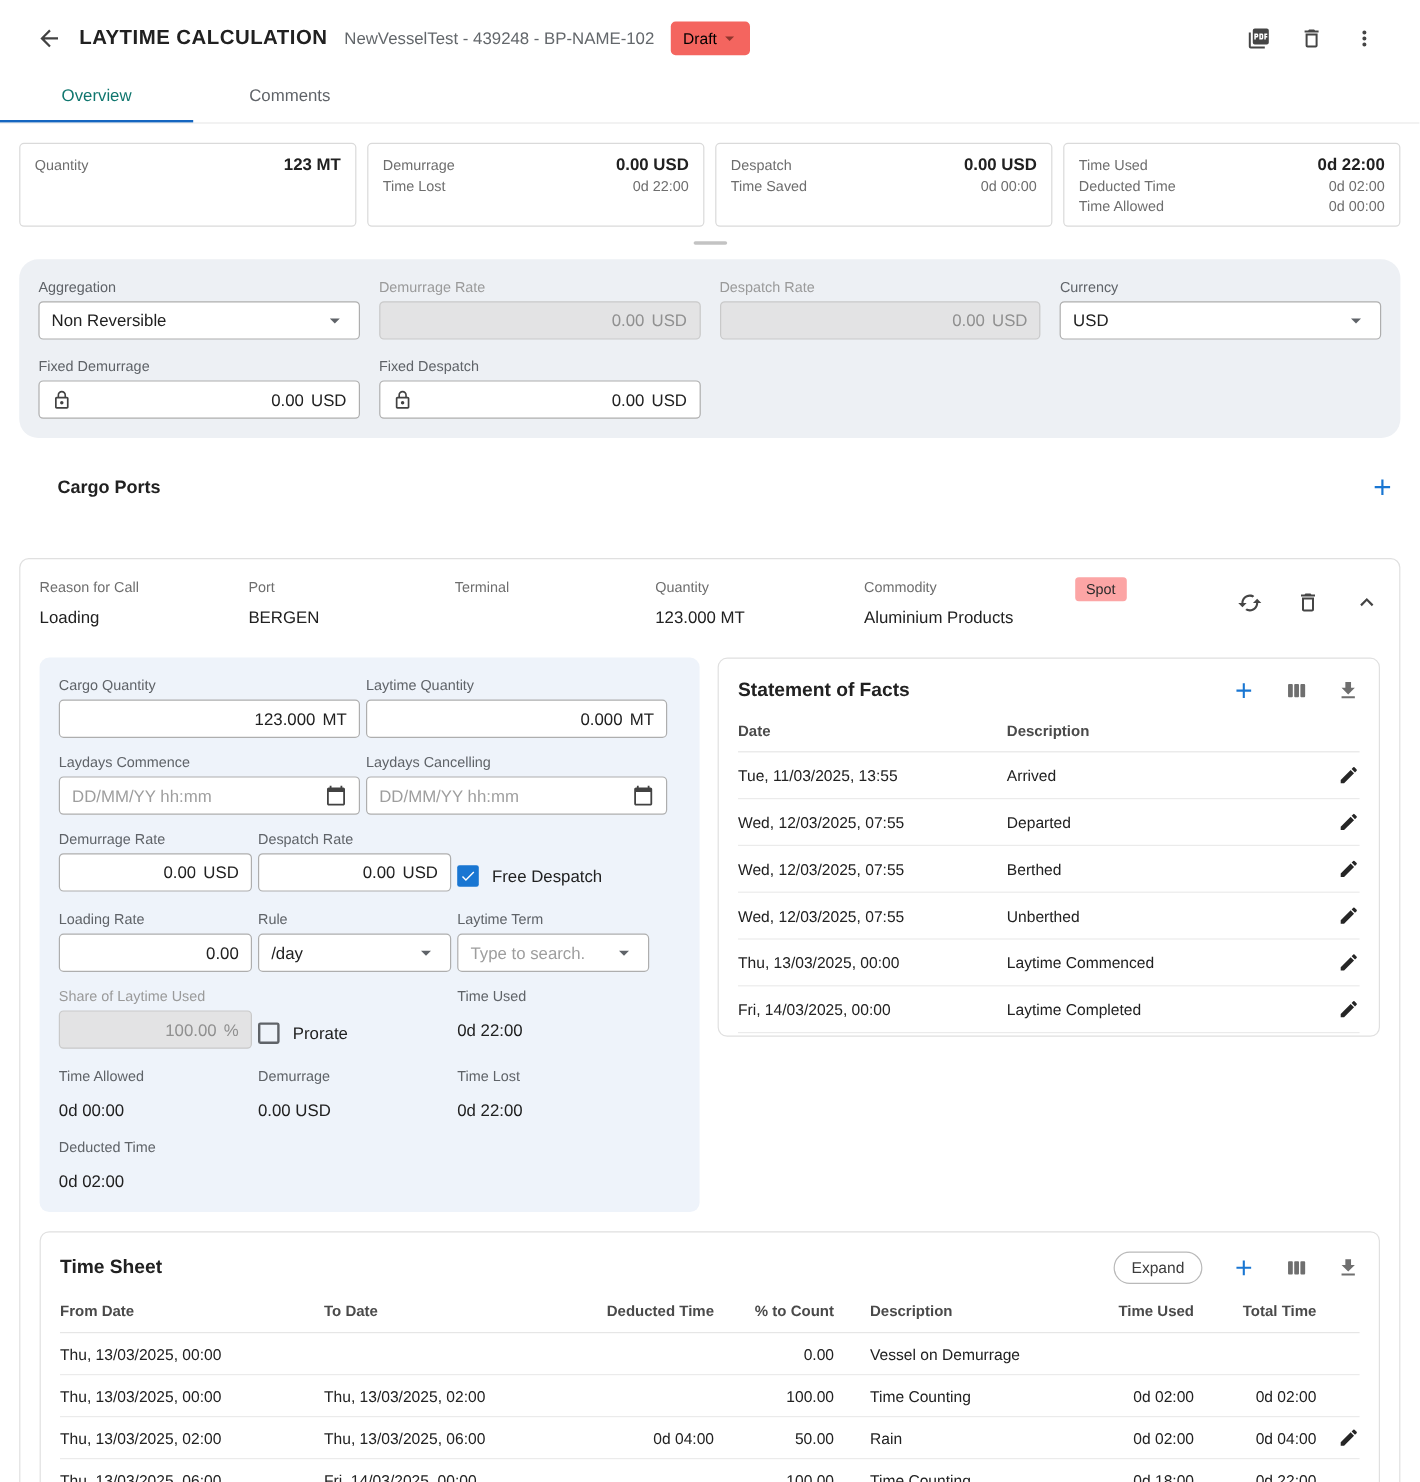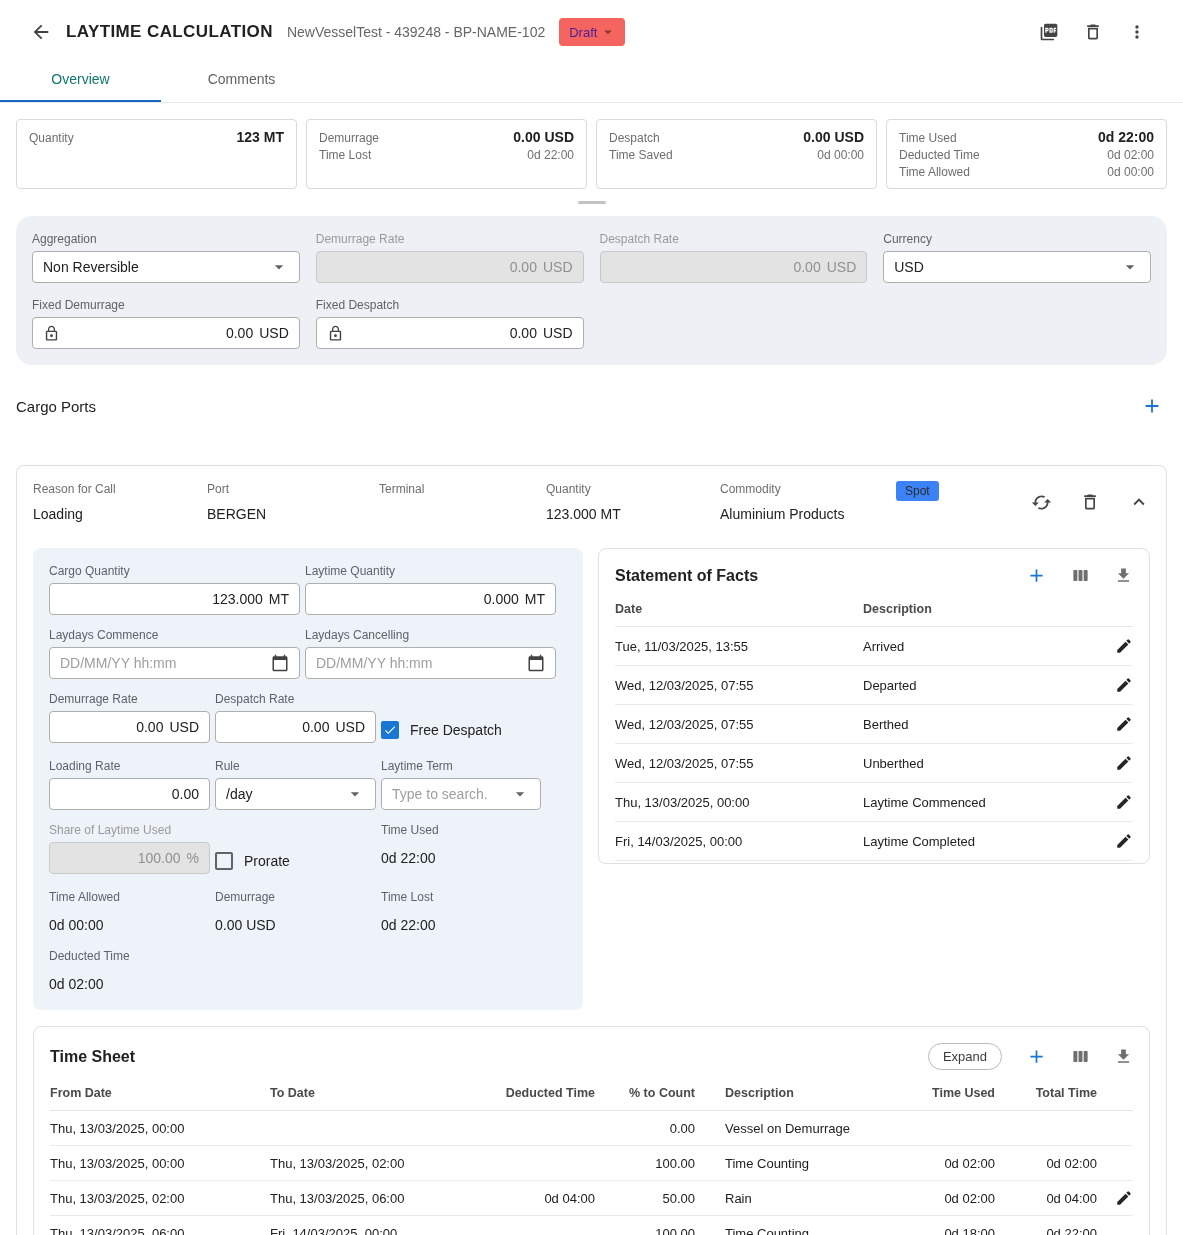--- a/index.html
+++ b/index.html
@@ -11,21 +11,21 @@
   }
   svg { display:block; }
   .ic { display:inline-flex; align-items:center; justify-content:center; flex:none; }
 
   
   .page-header { display:flex; align-items:center; gap:14px; padding:18px 36px 0 30px; }
   .back-btn { color:#424242; cursor:pointer; }
   .page-title { font-size:17px; font-weight:bold; letter-spacing:.4px; white-space:nowrap; }
   .page-subtitle { font-size:14px; color:#63676b; white-space:nowrap; }
   .status-chip { background:#f4655f; border-radius:4px; padding:5px 8px 5px 10px; font-size:13px;
-                 display:flex; align-items:center; gap:2px; cursor:pointer; color:#4c1d95; }
+                 display:flex; align-items:center; gap:2px; cursor:pointer; color:#000000; }
   .status-chip .chip-caret { color:#8e352d; }
   .header-actions { margin-left:auto; display:flex; align-items:center; gap:24px; color:#454545; }
   .header-actions .ic { cursor:pointer; }
 
   .tabbar { display:flex; margin-top:12px; border-bottom:1px solid #e9e9e9; }
   .tab { width:161px; text-align:center; padding:13px 0 13px; font-size:14px; color:#5f6368; cursor:pointer; }
   .tab.active { color:#0f766e; border-bottom:2px solid #1566c0; }
 
   
   .summary-row { display:flex; gap:9px; padding:16px 16px 8px; }
@@ -50,30 +50,30 @@
   .control .suffix { color:#212121; white-space:nowrap; }
   .control .sel-value { flex:1; white-space:nowrap; overflow:hidden; }
   .control .caret { margin-left:auto; color:#5f6368; }
   .control.disabled { background:#e3e3e4; border-color:#c9c9c9; color:#909090; }
   .control.disabled .suffix { color:#909090; }
   .control .lead-ic { color:#424242; }
   .control .cal { color:#424242; cursor:pointer; }
 
   
   .section-header { display:flex; justify-content:space-between; align-items:center; margin:30px 20px 48px 16px; }
-  .section-title { font-size:15px; font-weight:normal; }
+  .section-title { font-size:15px; font-weight:bold;margin-left:32px; }
   .add-blue { color:#1976d2; cursor:pointer; }
 
   .port-card { margin:0 16px 16px; border:1px solid #e0e0e0; border-radius:8px; padding:16px; }
   .port-header { display:flex; align-items:flex-start; }
   .ph-col { margin-right:4px; }
   .phw1{width:170px} .phw2{width:168px} .phw3{width:163px} .phw4{width:170px} .phw5{width:172px}
   .ph-label { font-size:12px; color:#6e6e6e; white-space:nowrap; }
   .ph-value { font-size:14px; margin-top:10px; white-space:nowrap; min-height:16px; }
-  .spot-chip { background:#3b82f6; color:#2b2b2b; font-size:12px; padding:3px 9px; border-radius:3px; margin-top:-1px; }
+  .spot-chip { background:#fca5a5; color:#2b2b2b; font-size:12px; padding:3px 9px; border-radius:3px; margin-top:-1px; }
   .port-actions { margin-left:auto; display:flex; align-items:center; gap:28px; color:#454545; align-self:center; }
   .port-actions .ic { cursor:pointer; }
 
   .port-body { display:flex; gap:15px; margin-top:26px; align-items:flex-start; }
 
   
   .port-form { width:550px; background:#eef3fa; border-radius:8px; padding:16px; }
   .form-row { display:flex; gap:5px; margin-bottom:13px; }
   .col-half { width:251px; } .col-third { width:161px; } .col-thin { width:160px; }
   .cb-row { display:flex; align-items:center; gap:11px; height:32px; cursor:pointer; }
@@ -90,21 +90,21 @@
   .panel { border:1px solid #e0e0e0; border-radius:8px; padding:12px 16px 2px; background:#fff; }
   .sof-panel { flex:1; }
   .panel-head { display:flex; align-items:center; padding-top:4px; }
   .panel-title { font-size:16px; font-weight:bold; }
   .panel-actions { margin-left:auto; display:flex; align-items:center; gap:24px; }
   .act-gray { color:#6f6f6f; cursor:pointer; }
   .expand-btn { border:1px solid #b9b9b9; border-radius:15px; padding:5px 14px; font-size:13px; color:#3c3c3c; cursor:pointer; background:#fff; }
 
   .thead { display:flex; font-size:12.5px; font-weight:bold; color:#4a4a4a; padding:16px 0 10px; border-bottom:1px solid #e6e6e6; }
   .trow { display:flex; align-items:center; padding:8px 0; min-height:39px; border-bottom:1px solid #ebebeb; font-size:13px; }
-  .sof-date { width:248px; } .sof-desc { flex:1; }
+  .sof-date { width:224px; } .sof-desc { flex:1; }
   .row-edit { width:26px; display:flex; justify-content:flex-end; color:#262626; }
   .row-edit .ic { cursor:pointer; }
 
   .ts-panel { margin-top:16px; }
   .ts-panel .trow { min-height:35px; padding:6px 0; }
   .c-from{width:220px} .c-to{width:220px}
   .c-ded{width:105px; text-align:right} .c-pct{width:100px; text-align:right}
   .c-desc{flex:1; padding-left:30px}
   .c-used{width:120px; text-align:right} .c-total{width:102px; text-align:right}
   .c-act{width:36px; display:flex; justify-content:flex-end; color:#262626;}

